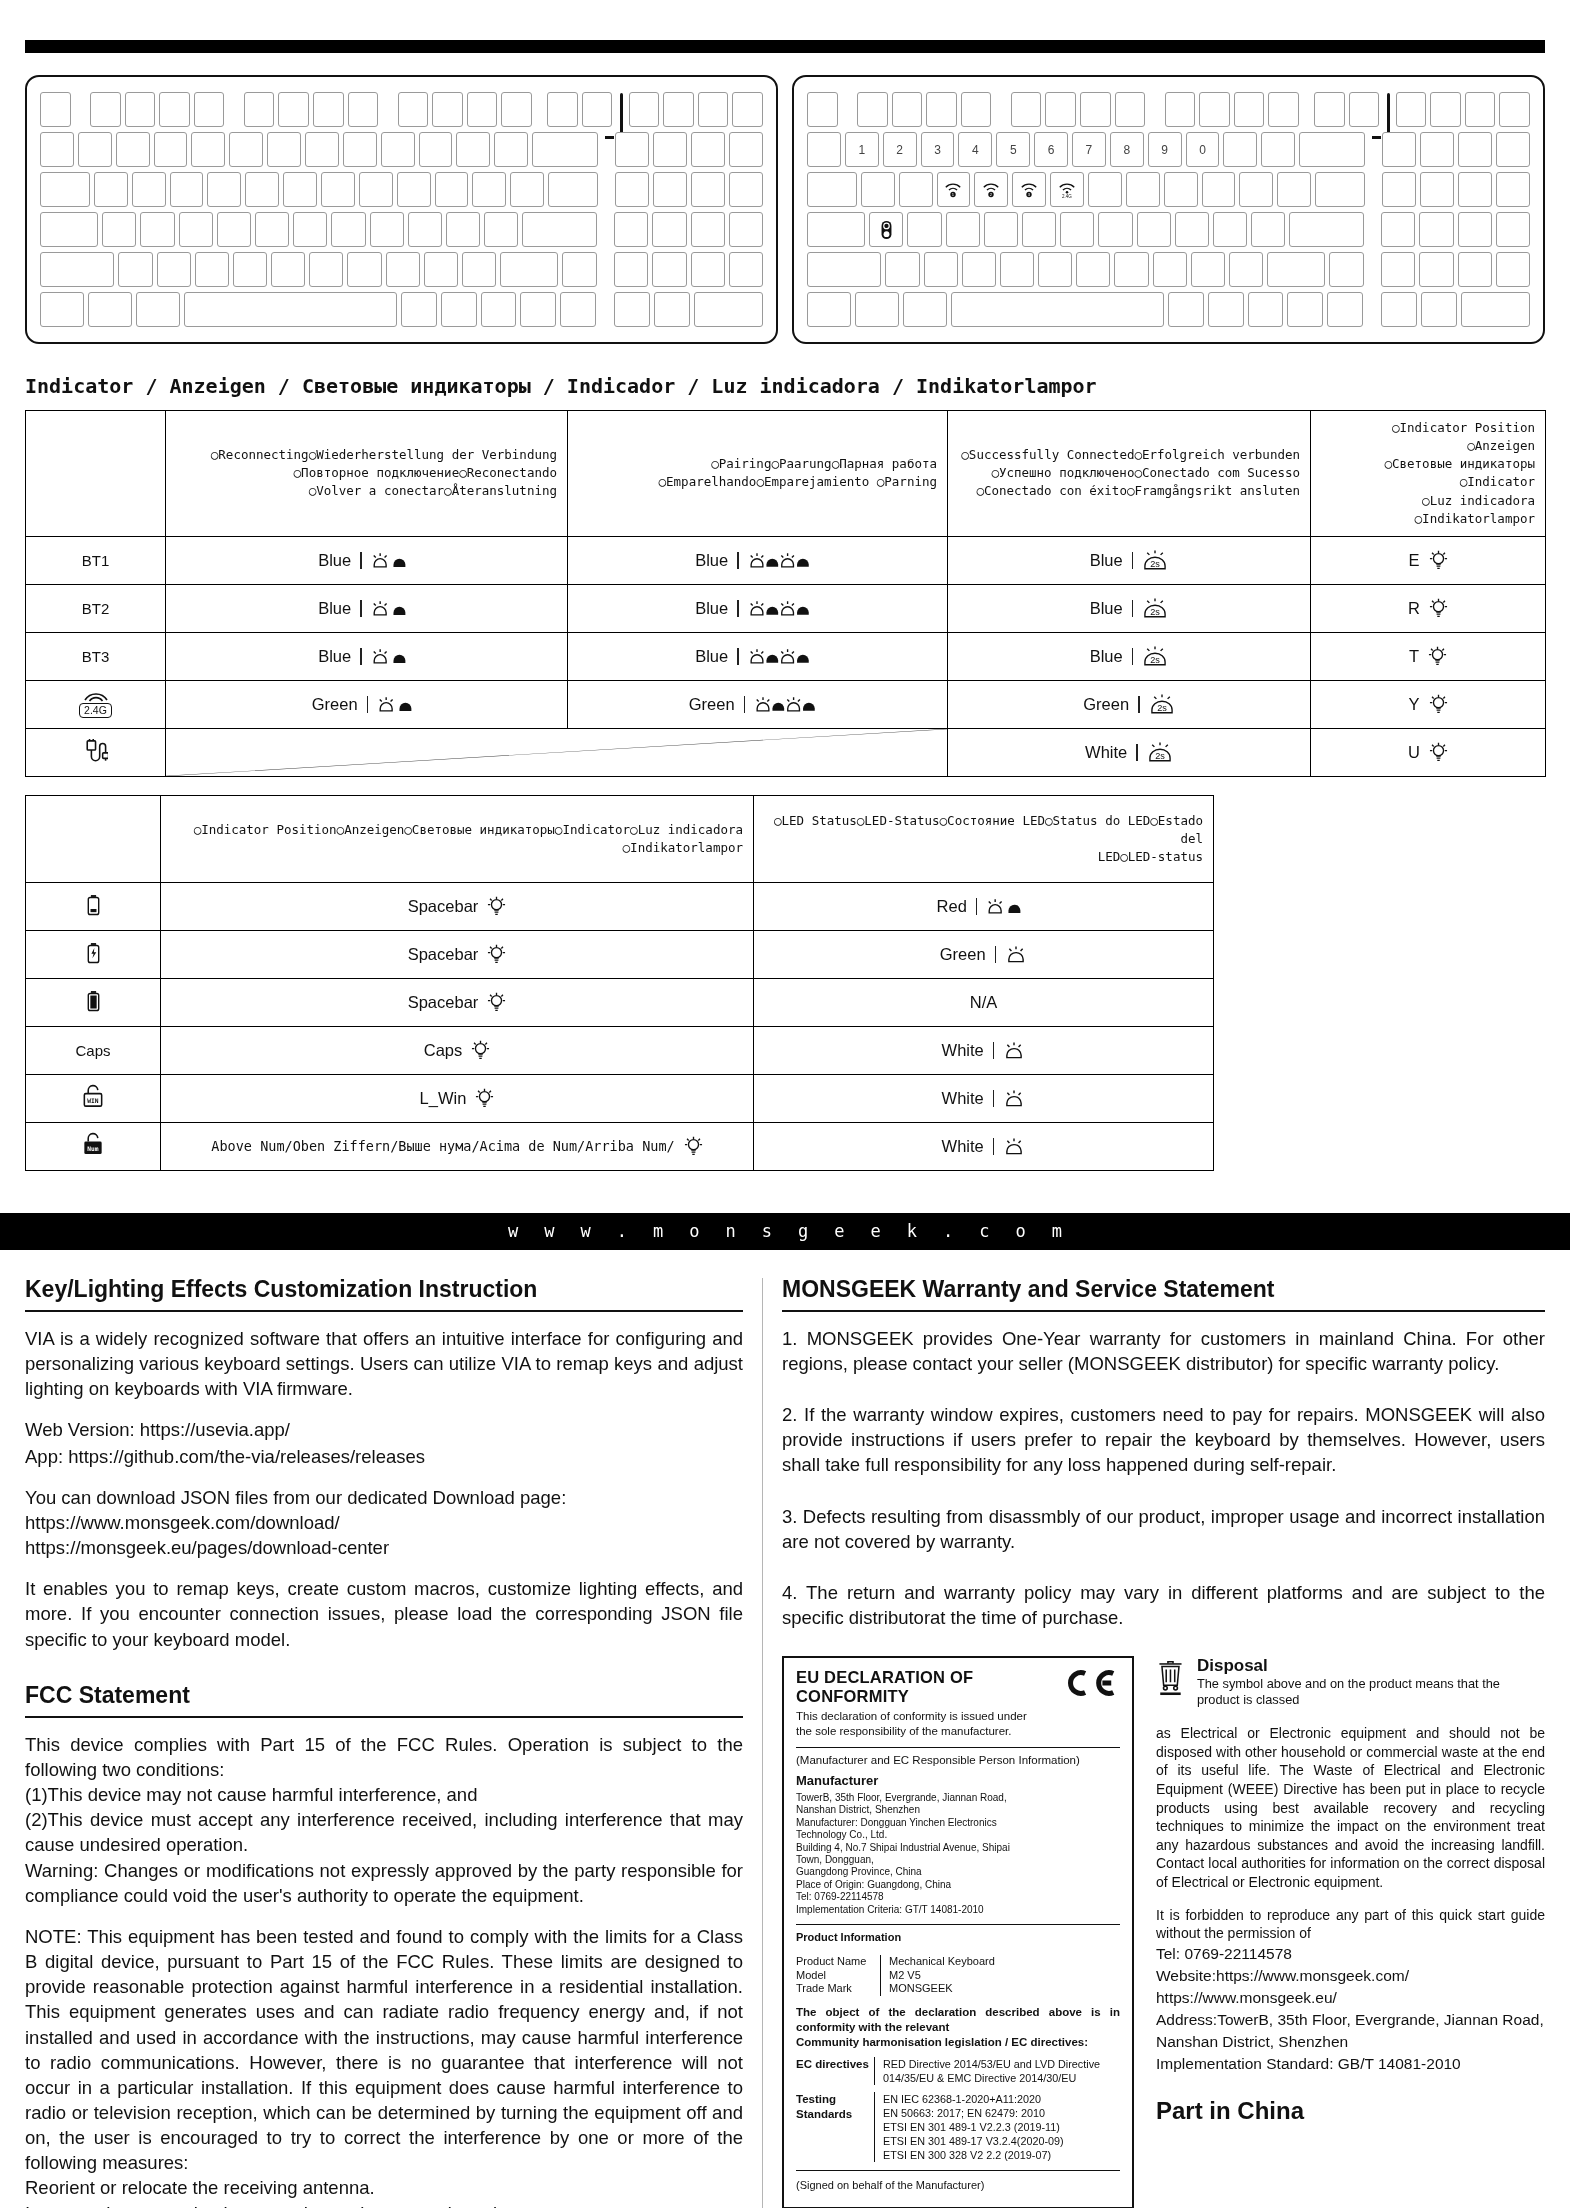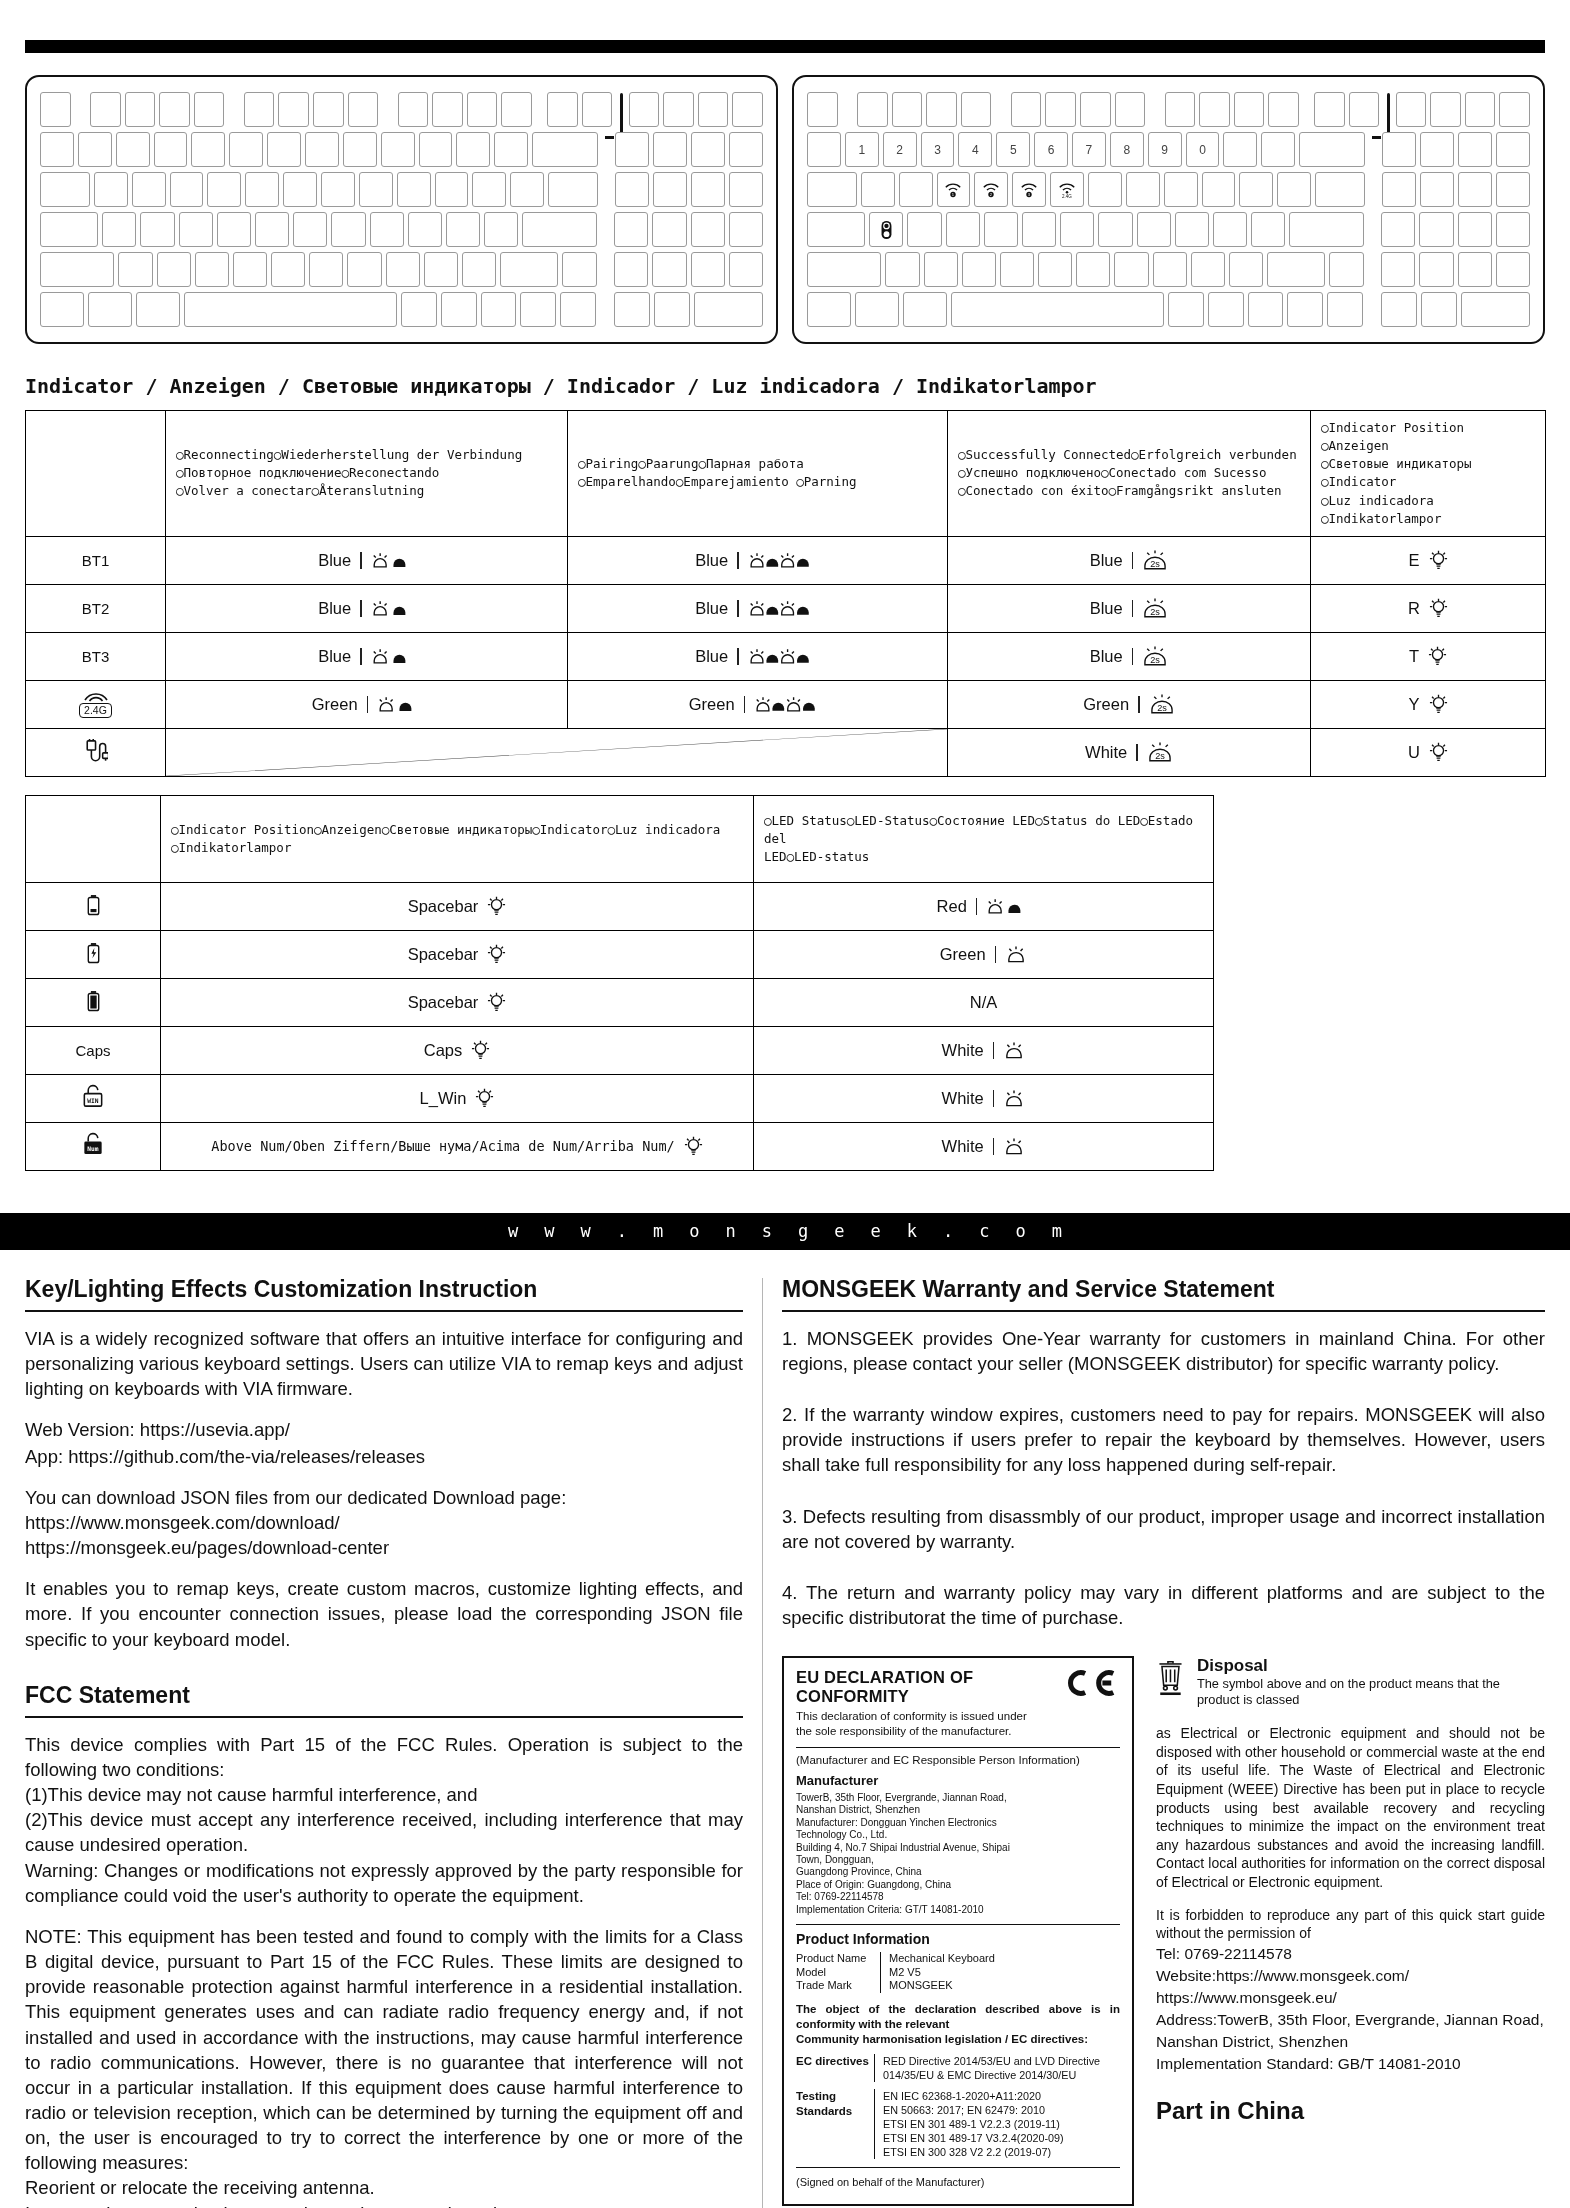--- a/index.html
+++ b/index.html
@@ -23,21 +23,21 @@
   .ind-head{font-family:"DejaVu Sans Mono",monospace;font-weight:bold;font-size:20px;margin:30px 25px 12px 25px;}
   .pre{white-space:pre-line;}
   .b{font-weight:normal;}
 
   
   table{border-collapse:collapse;background:#fff;}
   .t1{width:1520px;margin:0 25px;table-layout:fixed;}
   .t2{width:1188px;margin:18px 25px 0 25px;table-layout:fixed;}
   .t1 th,.t1 td,.t2 th,.t2 td{border:1.6px solid #000;padding:2px 8px;}
   th.legend{font-family:"DejaVu Sans Mono",monospace;font-weight:normal;font-size:12.5px;
-            text-align:left;vertical-align:middle;line-height:1.45;padding:8px 10px;}
+            text-align:right;vertical-align:middle;line-height:1.45;padding:8px 10px;}
   .t1 th{height:80px;} .t2 th{height:70px;}
   .t1 td{height:43px;} .t2 td{height:43px;}
   .rowlab{text-align:center;font-size:15px;}
   .ledcell{display:flex;align-items:center;justify-content:center;gap:9px;font-size:16.5px;color:#111;}
   .vl{display:inline-block;width:1.6px;height:17px;background:#222;}
   .crossed{position:relative;padding:0;}
   .diag{position:absolute;inset:0;width:100%;height:100%;}
   .wifi-label{display:flex;flex-direction:column;align-items:center;gap:1px;}
   .g24{font-size:10.5px;border:1.3px solid #111;border-radius:4px;padding:0 4px;line-height:13px;}
   svg.ic{display:block;}
@@ -61,21 +61,21 @@
   .bot{display:flex;margin-top:26px;gap:14px;}
   .bleft{flex:0 0 352px;width:352px;}
   .docbox{border:2px solid #111;padding:10px 12px 12px 12px;}
   .doc-titlerow{display:flex;justify-content:space-between;align-items:flex-start;}
   .doc-title{font-size:16.5px;font-weight:bold;letter-spacing:.2px;}
   .doc-sub{font-size:11.5px;line-height:1.3;margin-top:3px;width:240px;}
   .doc-hr{border:none;border-top:1.6px solid #111;margin:8px 0 6px 0;}
   .doc-mfrline{font-size:11.5px;}
   .doc-mlabel{font-size:13px;font-weight:bold;margin:7px 0 4px 0;}
   .doc-addr{font-size:10px;line-height:1.24;}
-  .doc-plabel{font-size:14px;font-weight:bold;margin:6px 0 5px 0;}
+  .doc-plabel{font-size:11px;font-weight:bold;margin:6px 0 12px 0;}
   .pi-row{display:flex;font-size:11px;line-height:1.25;}
   .pi-l{width:84px;flex:0 0 84px;}
   .pi-v{border-left:1.3px solid #111;padding-left:8px;}
   .doc-object{font-size:11.5px;font-weight:bold;line-height:1.3;margin:9px 0 7px 0;text-align:justify;}
   .ec-row{display:flex;font-size:10.8px;line-height:1.3;margin-bottom:7px;}
   .ec-l{width:78px;flex:0 0 78px;font-weight:bold;font-size:11.5px;}
   .ec-v{border-left:1.3px solid #111;padding-left:8px;}
   .signed{font-size:11px;margin:8px 0 4px 0;}
 
   .dcol{flex:1;min-width:0;padding-left:8px;}

